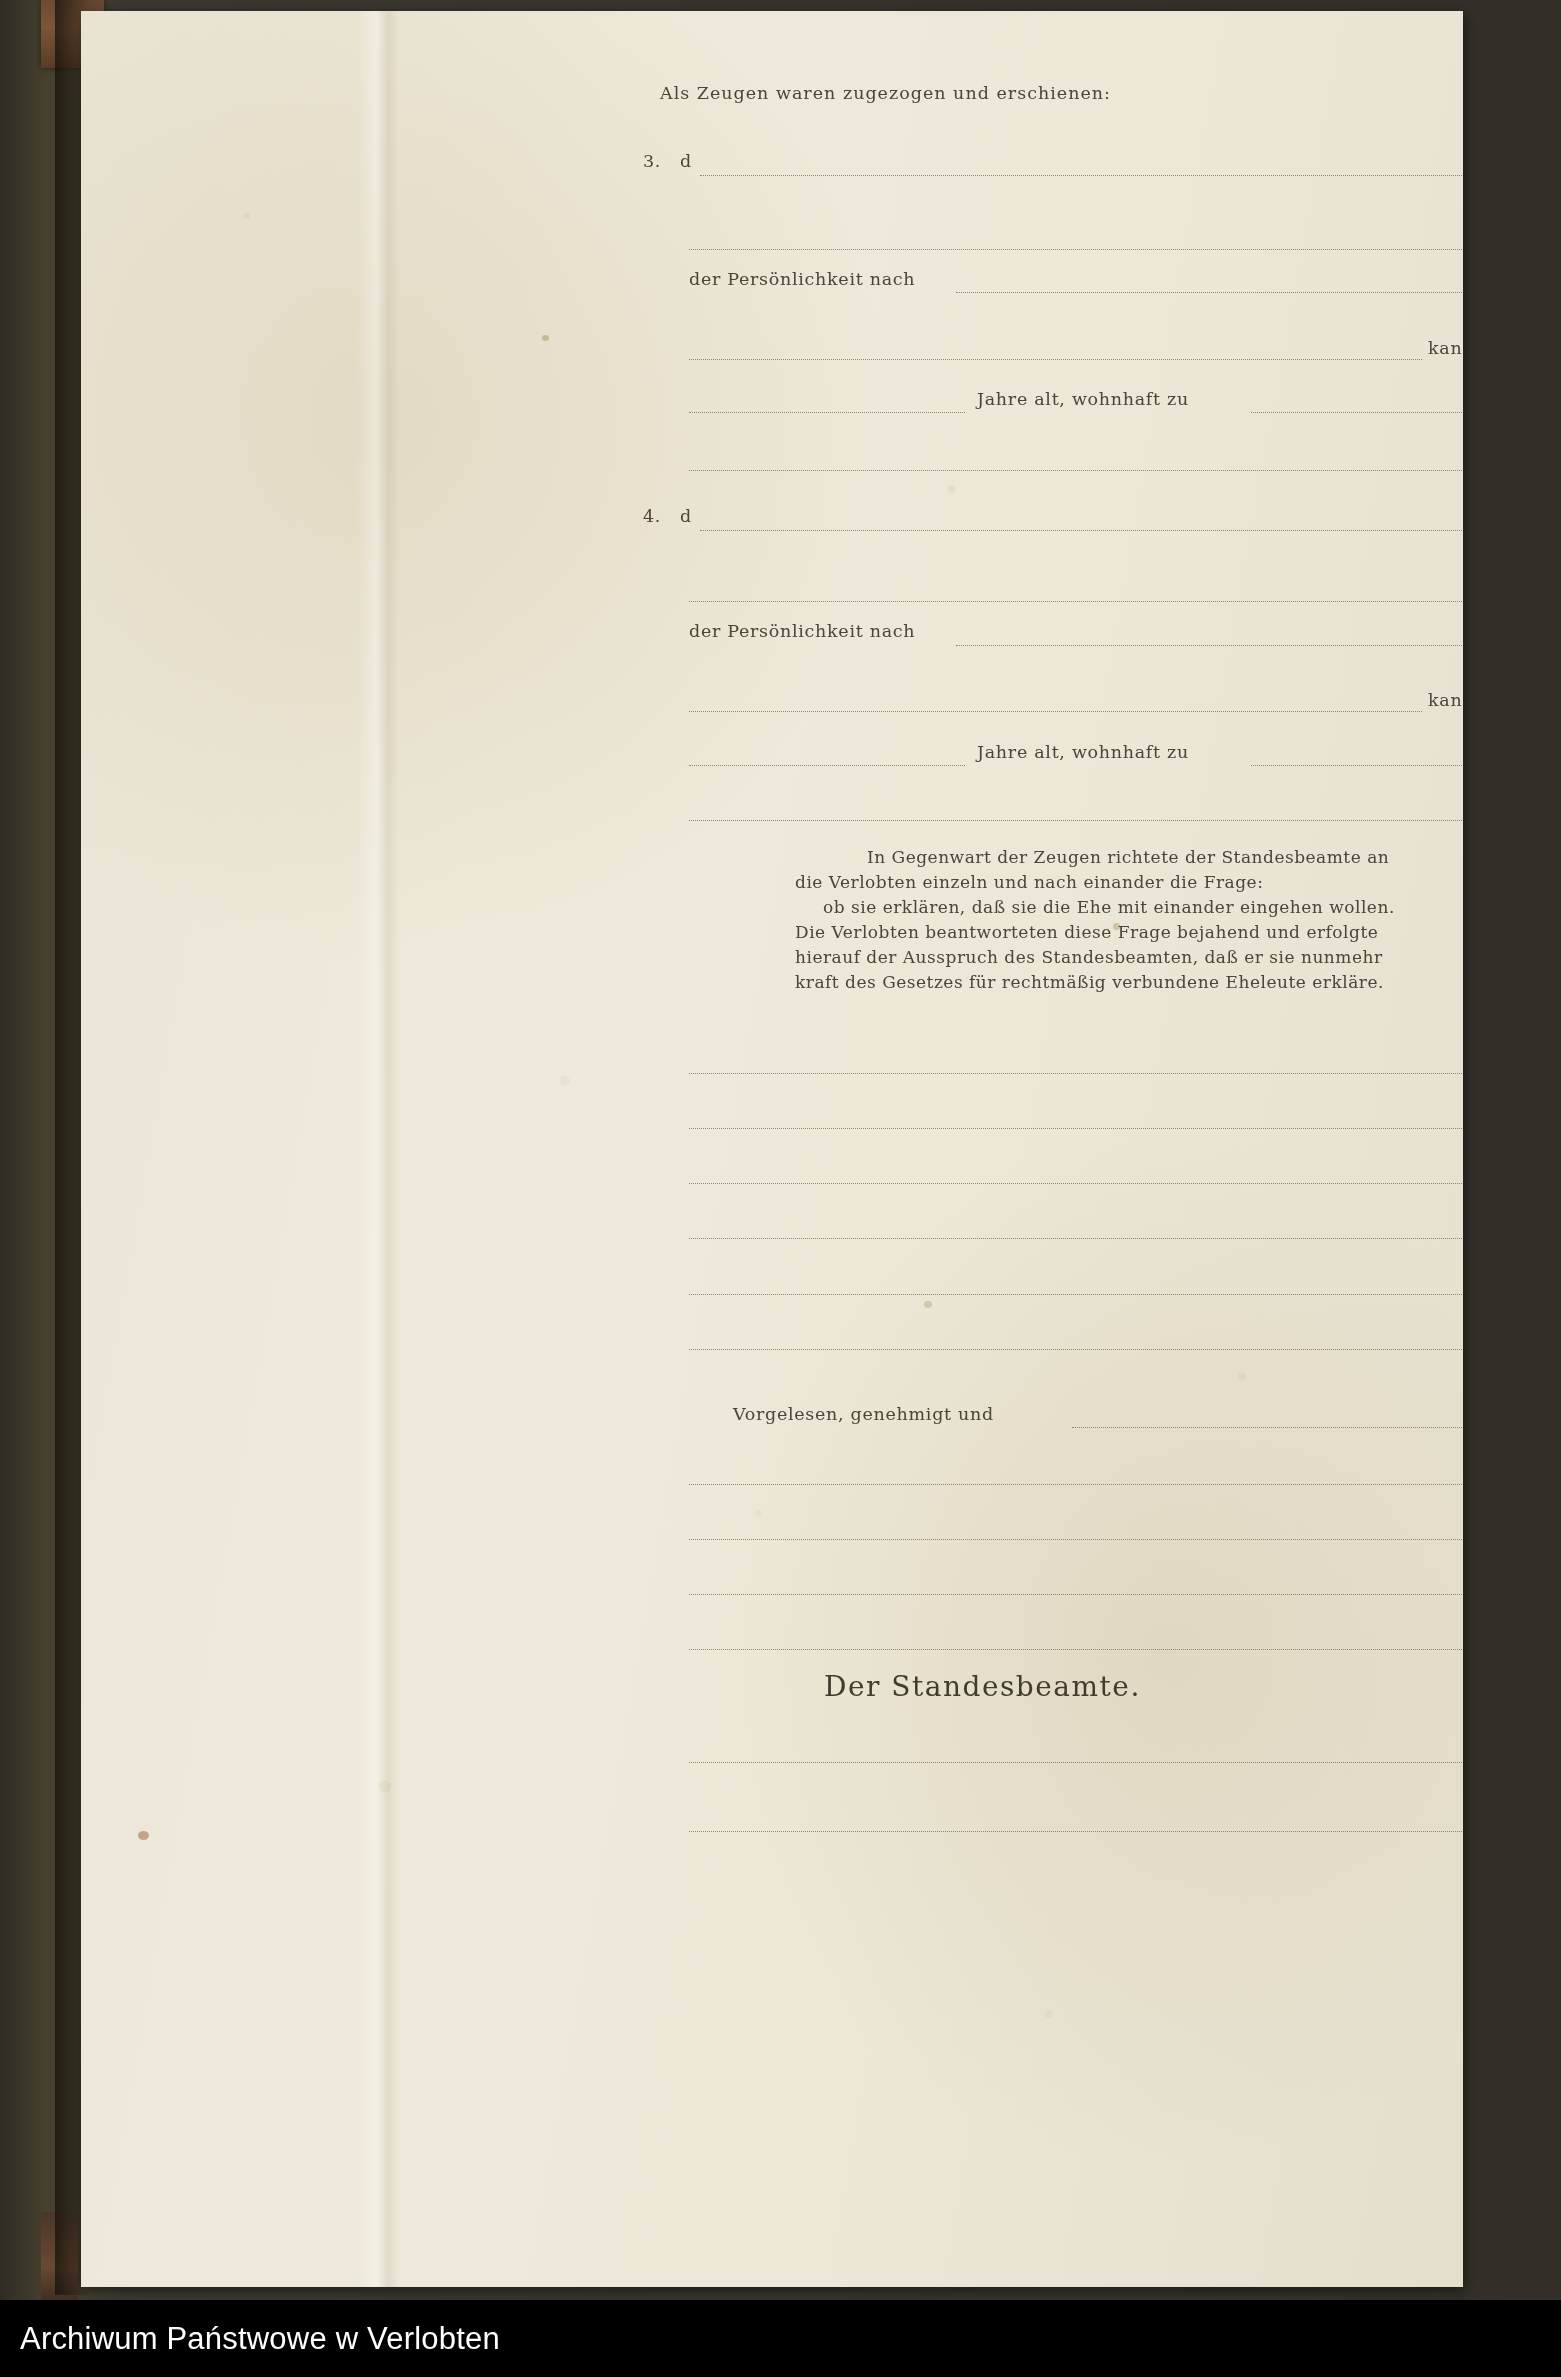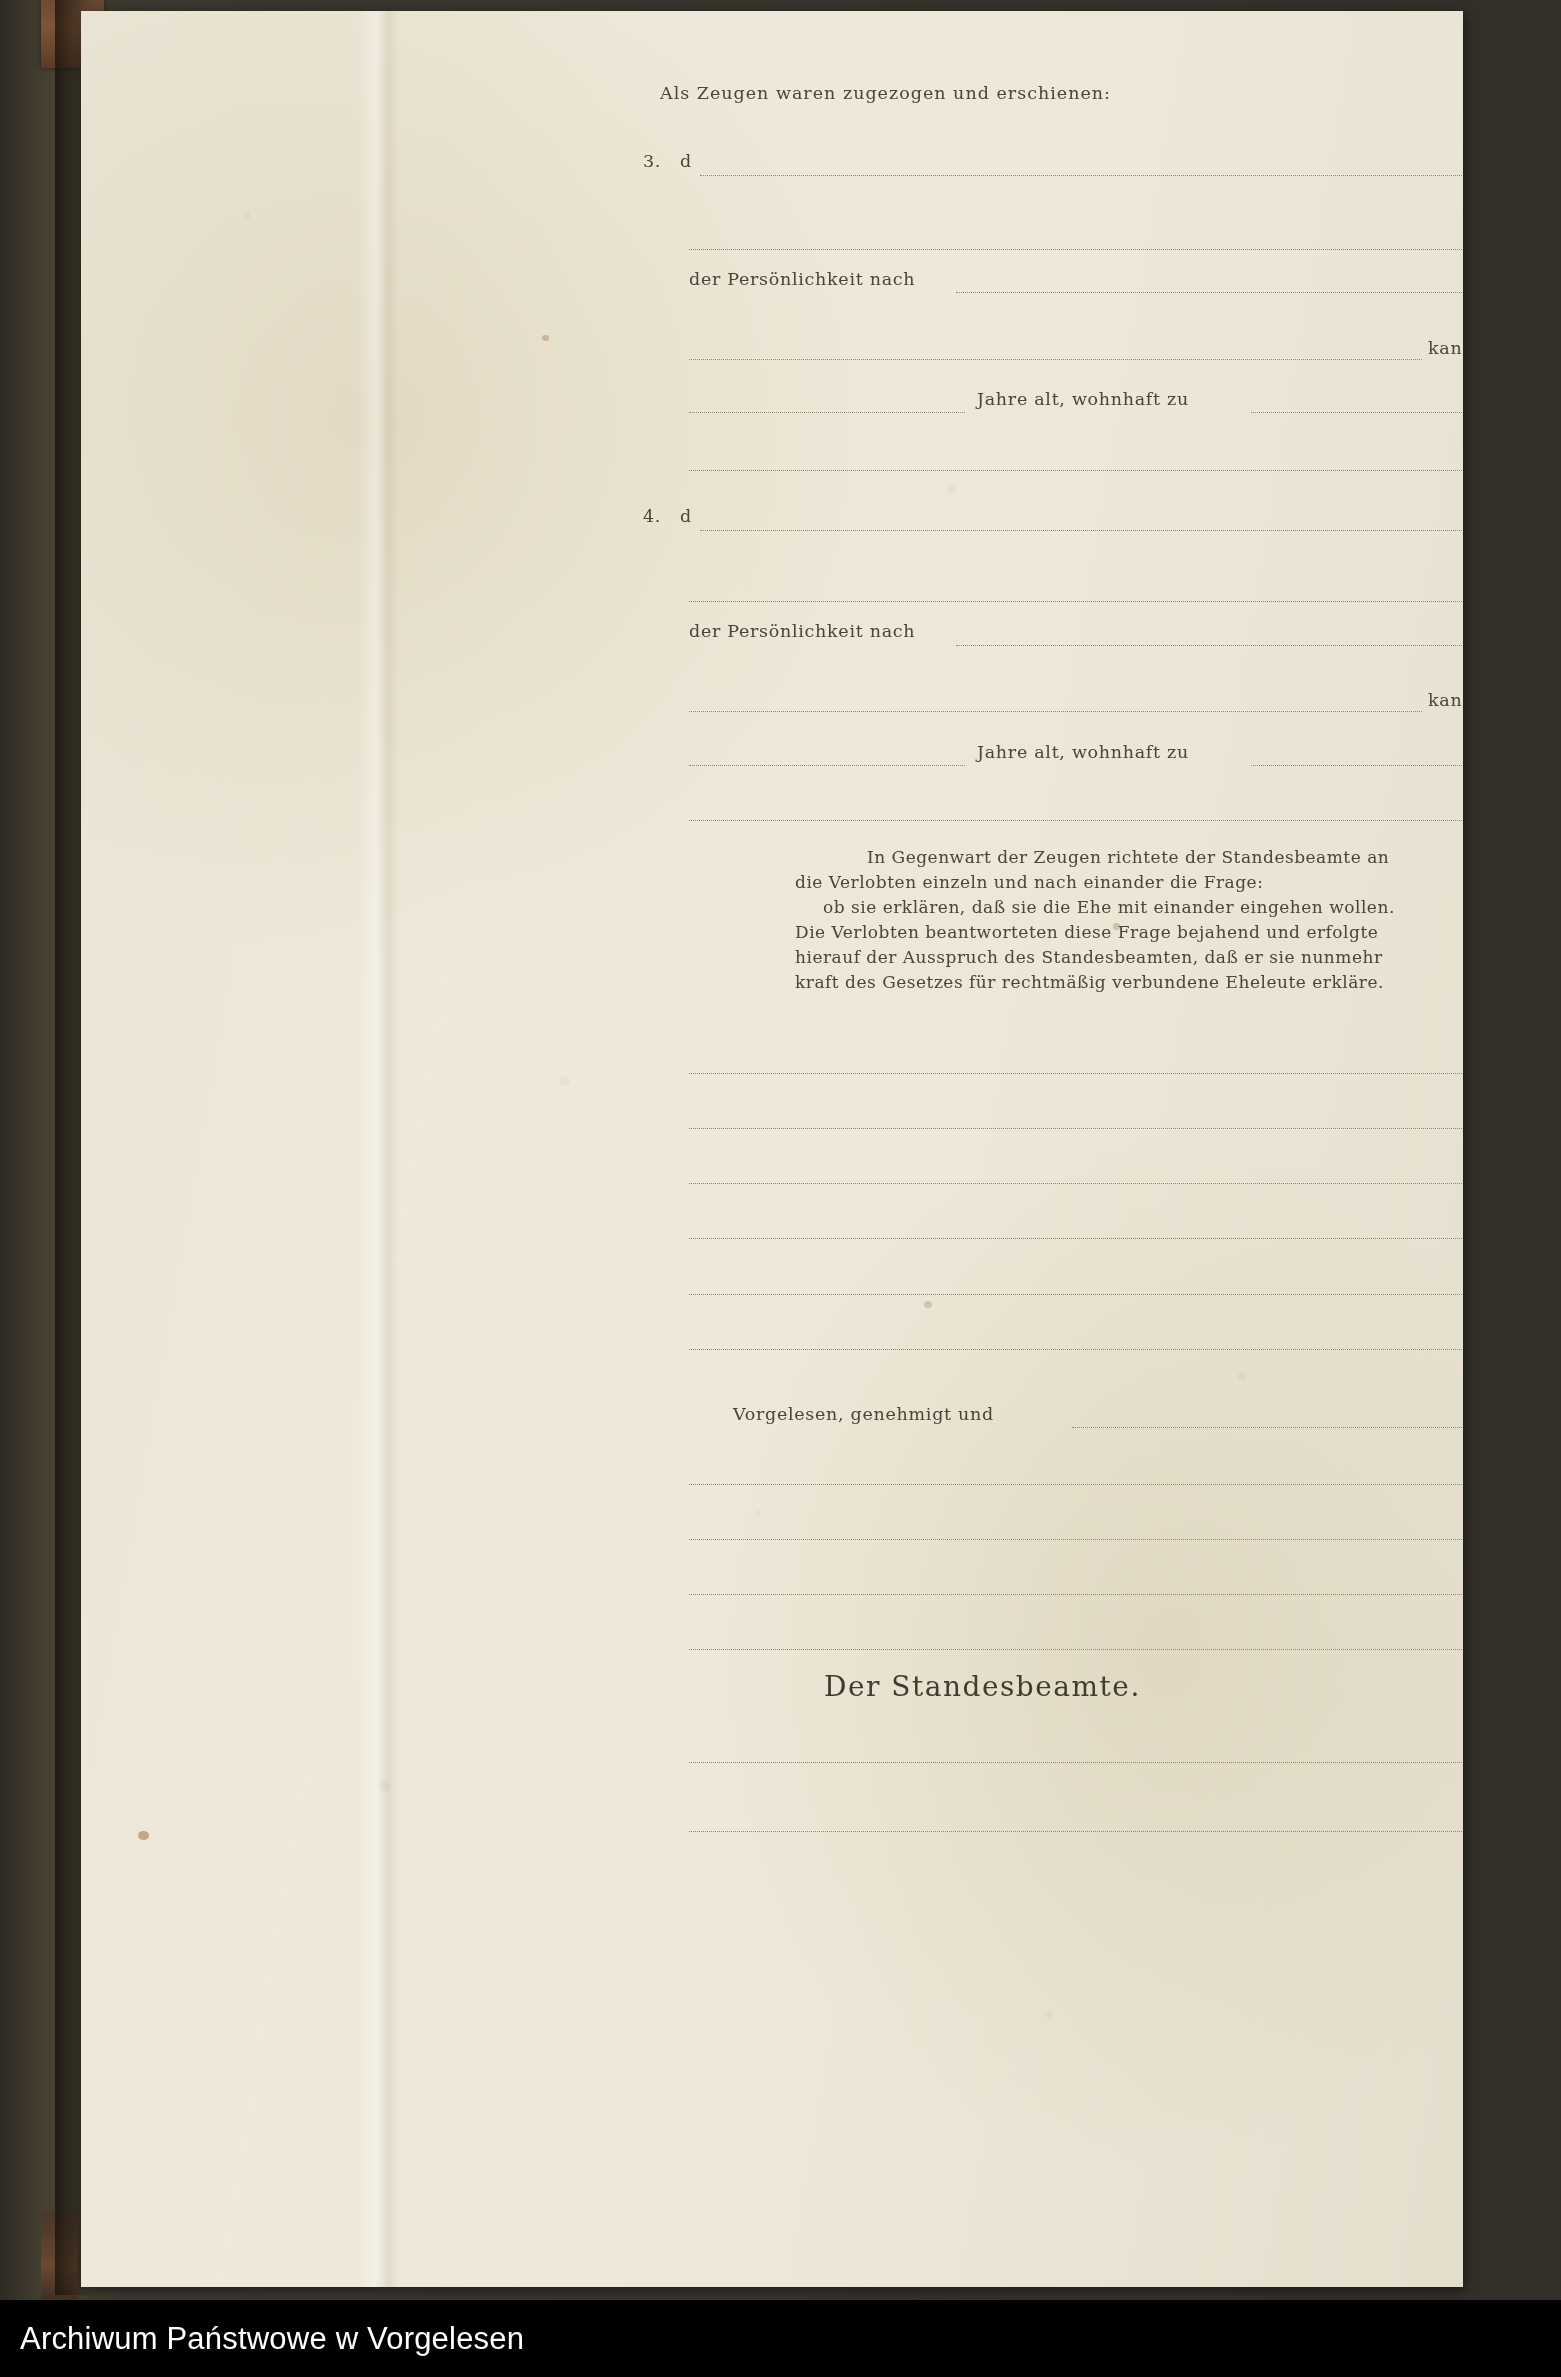--- a/index.html
+++ b/index.html
@@ -232,15 +232,15 @@
   <div class="rule" style="left:608px; top:1583px; width:813px;"></div>
   <div class="rule" style="left:608px; top:1638px; width:813px;"></div>
 
   <div id="signature-heading" style="top:1659px; left:743px;">Der Standesbeamte.</div>
 
   <div class="rule" style="left:608px; top:1751px; width:813px;"></div>
   <div class="rule" style="left:608px; top:1820px; width:813px;"></div>
 </div>
 
 <div id="footer-bar">
-  <span id="footer-text">Archiwum Państwowe w Vorgelesen</span>
+  <span id="footer-text">Archiwum Państwowe w Verlobten</span>
 </div>
 
 
 </body></html>

